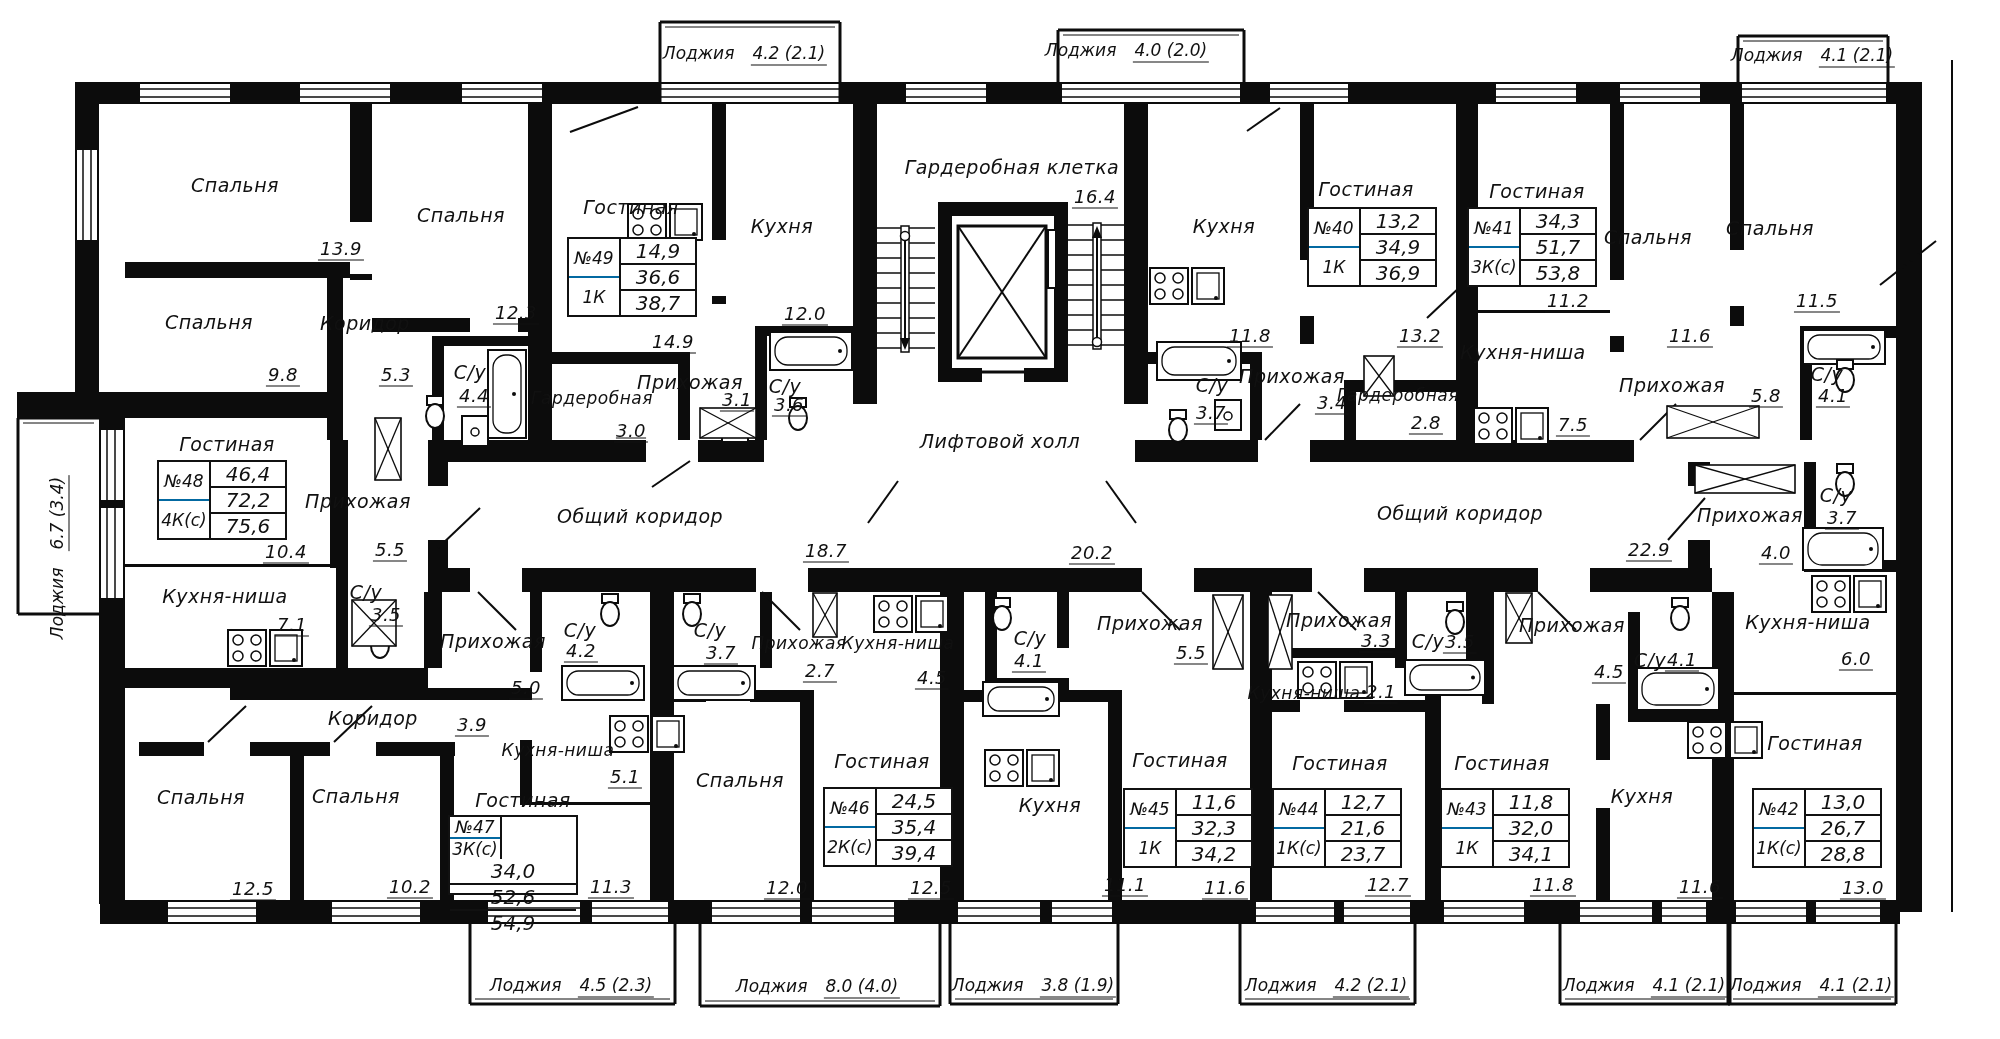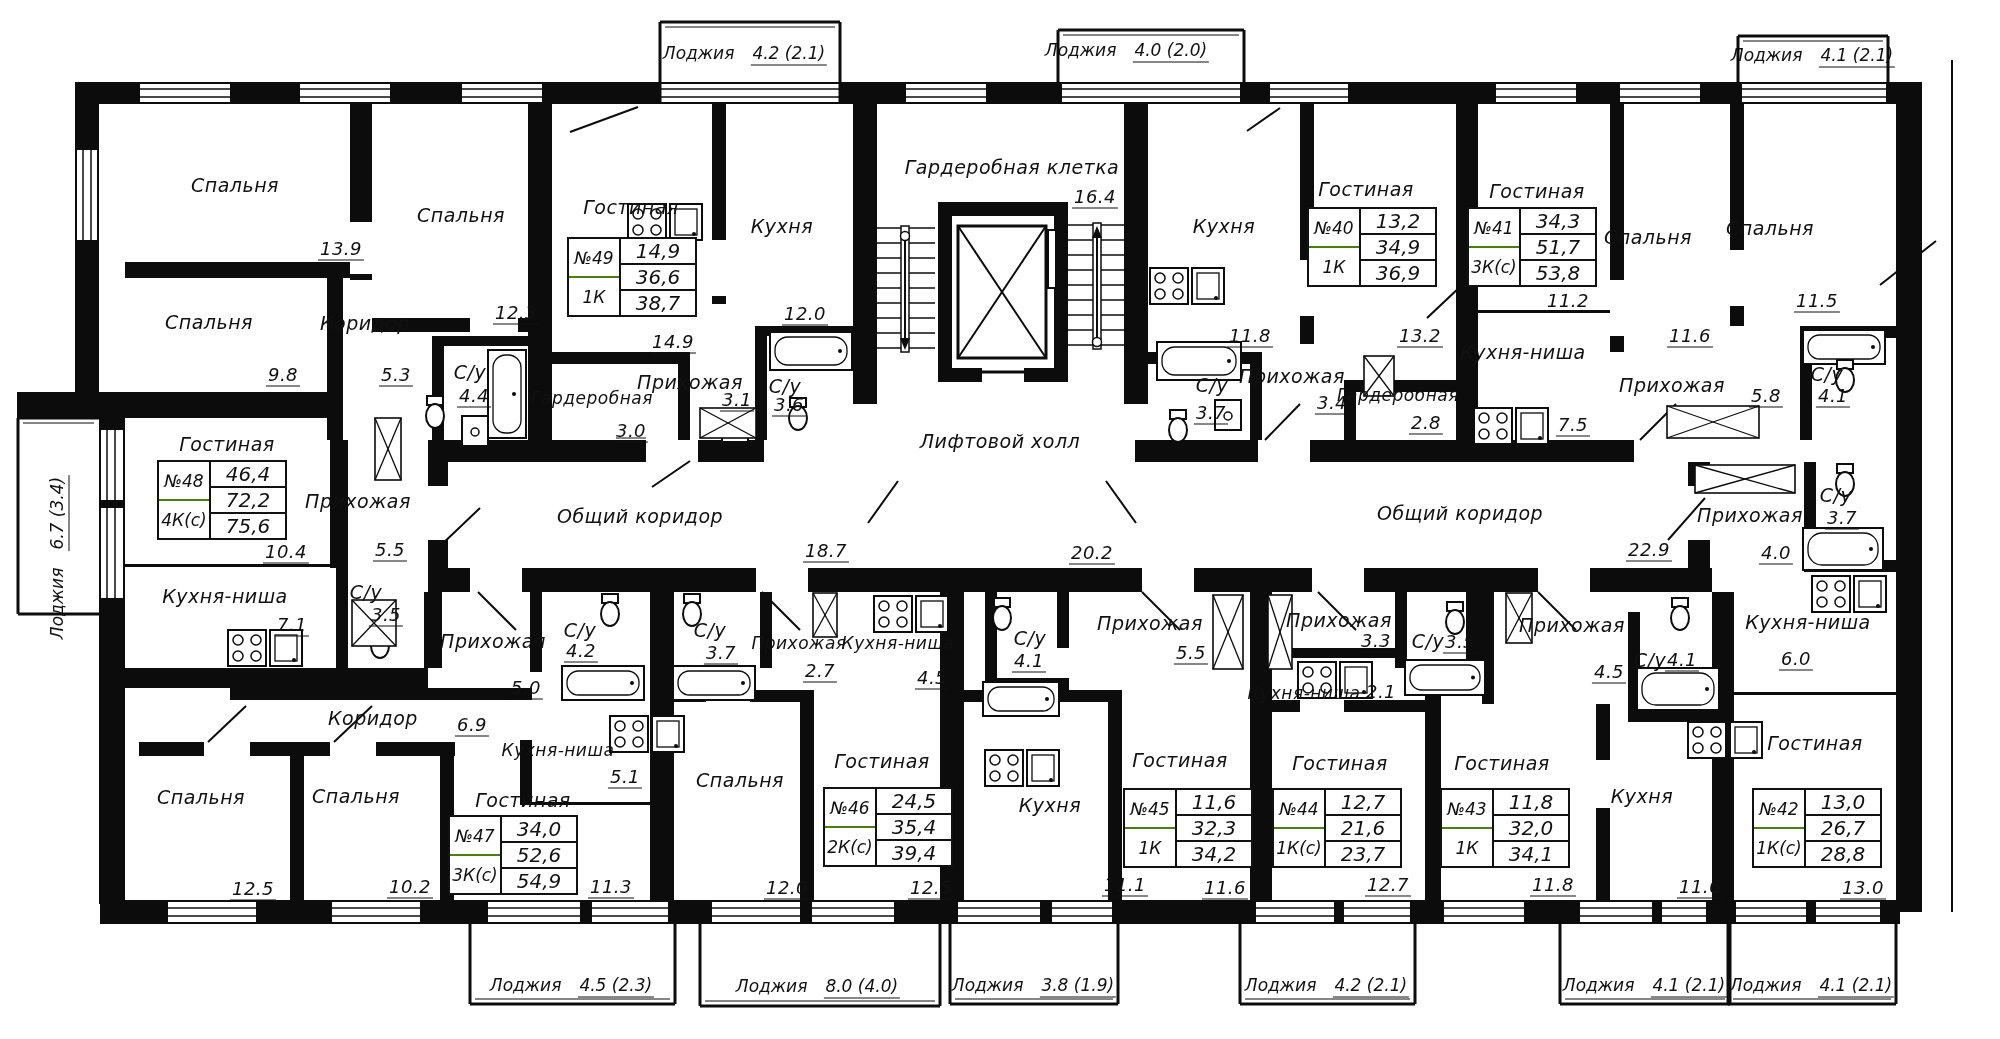--- a/index.html
+++ b/index.html
@@ -11,21 +11,21 @@
   .lbl.area{font-size:18px;border-bottom:1.6px solid #111;padding:0 2px 2px 2px;}
   .lbl.small{font-size:17px;}
   .loggia-lbl{position:absolute;transform:translate(-50%,-50%);display:flex;gap:16px;
        font-style:italic;font-size:17px;white-space:nowrap;align-items:baseline;}
   .loggia-lbl.rot{transform:translate(-50%,-50%) rotate(-90deg);}
   .loggia-lbl .val{border-bottom:1.5px solid #111;padding:0 2px 2px 2px;}
   .spec{position:absolute;display:flex;width:130px;height:80px;background:#fff;
         border:2px solid #111;box-sizing:border-box;font-style:italic;}
   .spec .l{width:50px;display:flex;flex-direction:column;border-right:2px solid #111;}
   .spec .l .c{flex:1;display:flex;align-items:center;justify-content:center;font-size:17px;}
-  .spec .l .c:first-child{border-bottom:2px solid #4d7c0f;}
+  .spec .l .c:first-child{border-bottom:2px solid #0369a1;}
   .spec .r{flex:1;display:flex;flex-direction:column;}
   .spec .r .c{flex:1;display:flex;align-items:center;justify-content:center;font-size:20px;
               border-bottom:2px solid #111;}
   .spec .r .c:last-child{border-bottom:none;}
 </style>
 </head>
 <body>
 
 <div id="stage">
   <svg id="plan-svg" width="2000" height="1039" viewBox="0 0 2000 1039">
@@ -525,21 +525,21 @@
       <div class="lbl area" style="left: 1690px; top: 337px;">11.6</div>
       <div class="lbl" style="left: 1770px; top: 228px;">Спальня</div>
       <div class="lbl area" style="left: 1817px; top: 302px;">11.5</div>
       <div class="lbl" style="left: 1672px; top: 385px;">Прихожая</div>
       <div class="lbl area" style="left: 1766px; top: 397px;">5.8</div>
       <div class="lbl" style="left: 1827px; top: 374px;">С/у</div>
       <div class="lbl area" style="left: 1833px; top: 397px;">4.1</div>
       <div class="lbl" style="left: 1815px; top: 743px;">Гостиная</div>
       <div class="lbl area" style="left: 1863px; top: 889px;">13.0</div>
       <div class="lbl" style="left: 1808px; top: 622px;">Кухня-ниша</div>
-      <div class="lbl area" style="left: 1796px; top: 660px;">6.0</div>
+      <div class="lbl area" style="left: 1856px; top: 660px;">6.0</div>
       <div class="lbl" style="left: 1750px; top: 515px;">Прихожая</div>
       <div class="lbl area" style="left: 1776px; top: 554px;">4.0</div>
       <div class="lbl" style="left: 1836px; top: 495px;">С/у</div>
       <div class="lbl area" style="left: 1842px; top: 519px;">3.7</div>
       <div class="lbl" style="left: 1502px; top: 763px;">Гостиная</div>
       <div class="lbl area" style="left: 1553px; top: 886px;">11.8</div>
       <div class="lbl" style="left: 1642px; top: 796px;">Кухня</div>
       <div class="lbl area" style="left: 1700px; top: 888px;">11.6</div>
       <div class="lbl" style="left: 1572px; top: 625px;">Прихожая</div>
       <div class="lbl area" style="left: 1609px; top: 673px;">4.5</div>
@@ -573,21 +573,21 @@
       <div class="lbl area" style="left: 721px; top: 654px;">3.7</div>
       <div class="lbl" style="left: 523px; top: 800px;">Гостиная</div>
       <div class="lbl area" style="left: 611px; top: 888px;">11.3</div>
       <div class="lbl" style="left: 201px; top: 797px;">Спальня</div>
       <div class="lbl area" style="left: 253px; top: 890px;">12.5</div>
       <div class="lbl" style="left: 356px; top: 796px;">Спальня</div>
       <div class="lbl area" style="left: 410px; top: 888px;">10.2</div>
       <div class="lbl small" style="left: 558px; top: 750px;">Кухня-ниша</div>
       <div class="lbl area" style="left: 625px; top: 778px;">5.1</div>
       <div class="lbl" style="left: 373px; top: 718px;">Коридор</div>
-      <div class="lbl area" style="left: 472px; top: 726px;">6.9</div>
+      <div class="lbl area" style="left: 472px; top: 726px;">3.9</div>
       <div class="lbl" style="left: 493px; top: 641px;">Прихожая</div>
       <div class="lbl area" style="left: 526px; top: 689px;">5.0</div>
       <div class="lbl" style="left: 580px; top: 630px;">С/у</div>
       <div class="lbl area" style="left: 581px; top: 652px;">4.2</div>
       <div class="lbl" style="left: 227px; top: 444px;">Гостиная</div>
       <div class="lbl area" style="left: 286px; top: 553px;">10.4</div>
       <div class="lbl" style="left: 235px; top: 185px;">Спальня</div>
       <div class="lbl area" style="left: 341px; top: 250px;">13.9</div>
       <div class="lbl" style="left: 209px; top: 322px;">Спальня</div>
       <div class="lbl area" style="left: 283px; top: 376px;">9.8</div>
@@ -725,21 +725,21 @@
         <div class="l">
           <div class="c">№46</div>
           <div class="c">2К(с)</div>
         </div>
         <div class="r">
           <div class="c">24,5</div>
           <div class="c">35,4</div>
           <div class="c">39,4</div>
         </div>
       </div>
-      <div class="spec" style="left: 448px; top: 815px;">
+      <div class="spec" style="left: 448px; top: 815px; flex-direction: column;">
         <div class="l">
           <div class="c">№47</div>
           <div class="c">3К(с)</div>
         </div>
         <div class="r">
           <div class="c">34,0</div>
           <div class="c">52,6</div>
           <div class="c">54,9</div>
         </div>
       </div>

